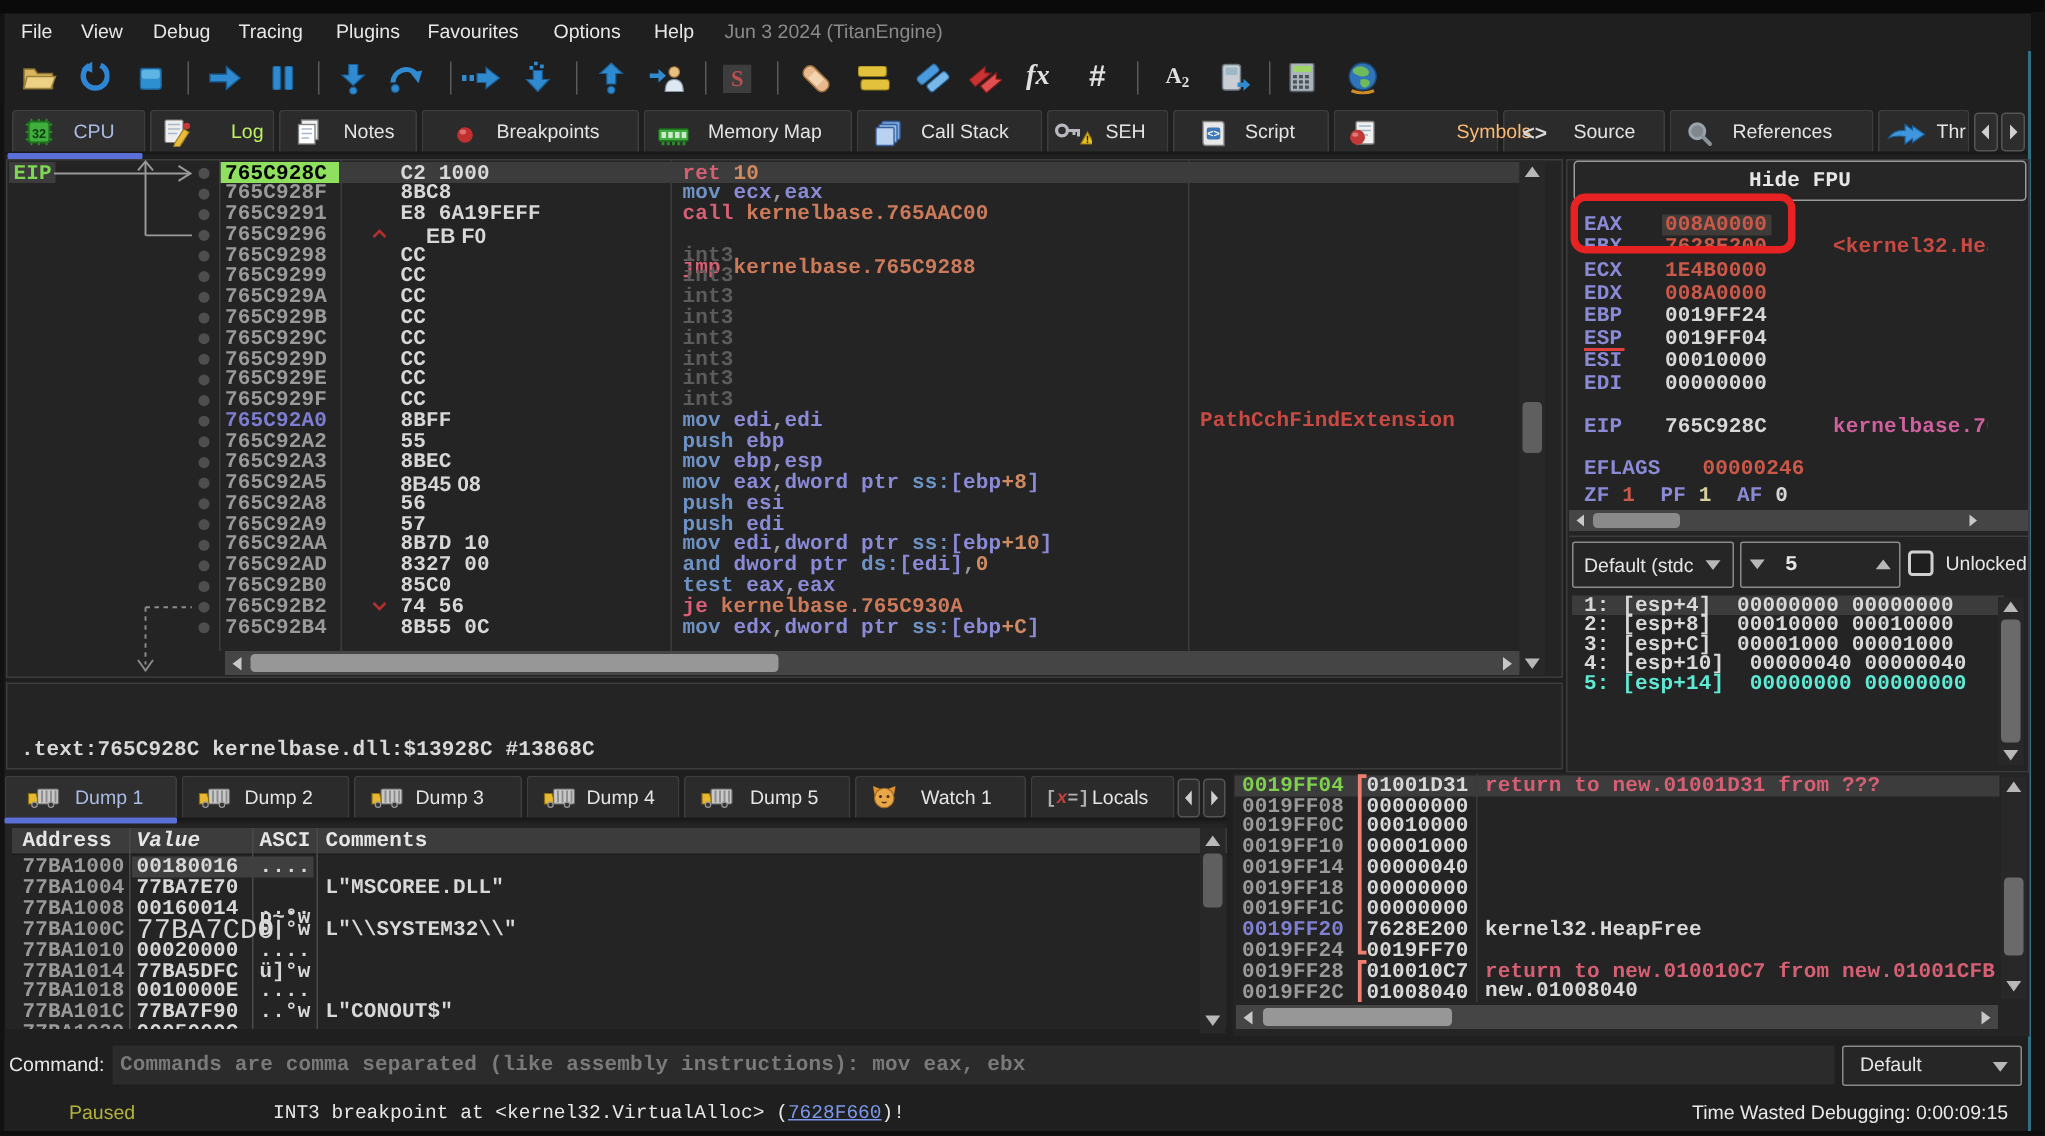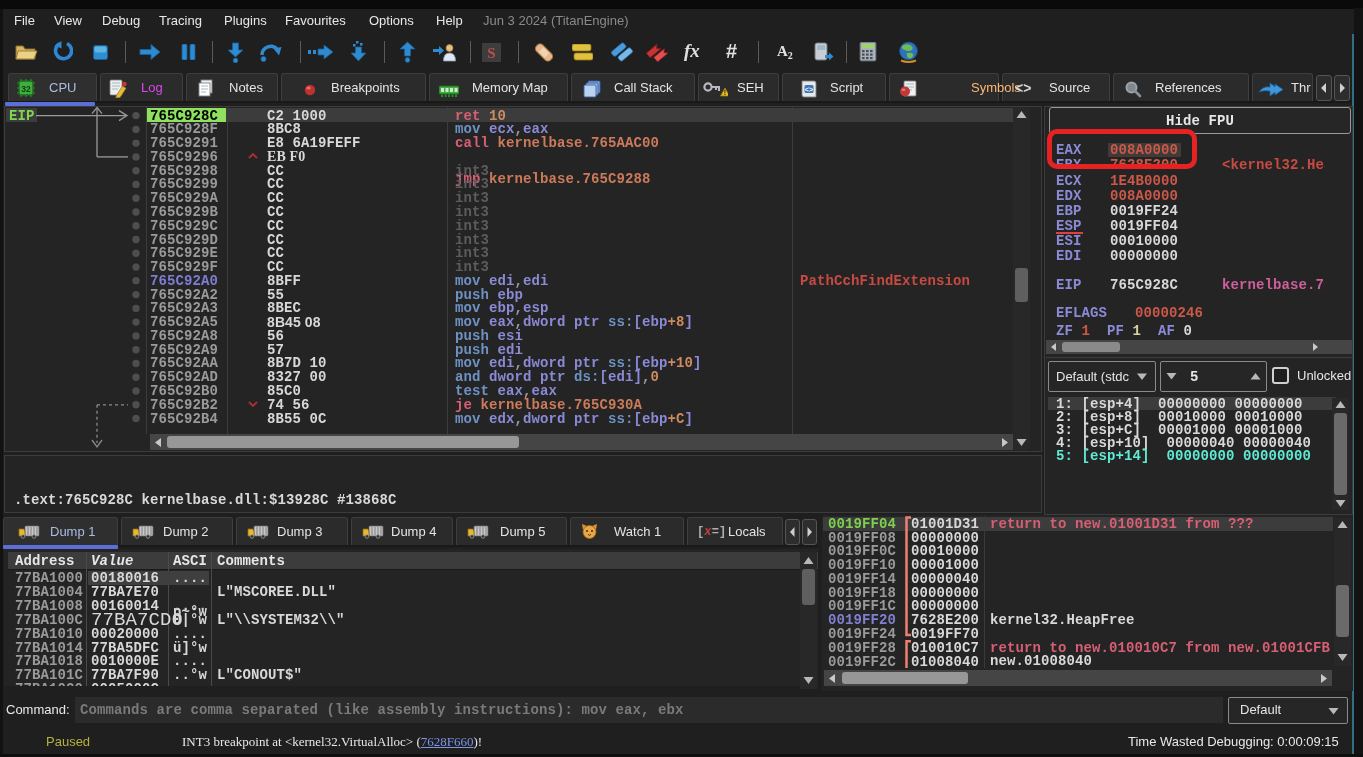--- a/index.html
+++ b/index.html
@@ -166,21 +166,21 @@
 <svg style="position:absolute;left:109px;top:79px" width="19" height="19" viewBox="0 0 19 19">
     <rect x="1" y="1" width="12" height="15" rx="1" fill="#eeeeee" stroke="#808080" stroke-width="0.8"></rect>
     <g stroke="#a8b8c8" stroke-width="1">
       <line x1="3" y1="4" x2="11" y2="4"></line>
       <line x1="3" y1="7" x2="11" y2="7"></line>
       <line x1="3" y1="10" x2="9" y2="10"></line>
     </g>
     <path d="M7.5 16.5 L13.5 7 L17 9.2 L11 18.5 L6.8 19 Z" fill="#e8bc38" stroke="#9a7820" stroke-width="0.8"></path>
     <circle cx="15.5" cy="5" r="2.2" fill="#cc3838"></circle>
   </svg>
-<div style="position:absolute;left:141px;top:80px;font-family:Liberation Sans,sans-serif;font-size:13px;color:#d946ef;white-space:pre;">Log</div>
+<div style="position:absolute;left:154px;top:80px;font-family:Liberation Sans,sans-serif;font-size:13px;color:#bef264;white-space:pre;">Log</div>
 <svg style="position:absolute;left:197px;top:79px" width="17" height="18" viewBox="0 0 17 18">
     <rect x="4" y="1" width="11" height="13" fill="#f0f0f0" stroke="#808080" stroke-width="0.9"></rect>
     <rect x="2" y="4" width="11" height="13" fill="#ffffff" stroke="#808080" stroke-width="0.9"></rect>
     <g stroke="#a8b8c8" stroke-width="1">
       <line x1="4" y1="7" x2="11" y2="7"></line>
       <line x1="4" y1="10" x2="11" y2="10"></line>
       <line x1="4" y1="13" x2="9" y2="13"></line>
     </g>
   </svg>
 <div style="position:absolute;left:229px;top:80px;font-family:Liberation Sans,sans-serif;font-size:13px;color:#e4e4e4;white-space:pre;">Notes</div>
@@ -262,21 +262,21 @@
 <div style="position:absolute;left:150px;top:109px;font-family:Liberation Mono,monospace;font-weight:700;font-size:14px;letter-spacing:0.1px;line-height:14px;white-space:pre;color:#000;">765C928C</div>
 <div style="position:absolute;left:267px;top:108.6px;font-family:Liberation Mono,monospace;font-weight:700;font-size:14px;letter-spacing:0.1px;line-height:14px;white-space:pre;color:#d8d8d8;">C2 1000</div>
 <div style="position:absolute;left:455px;top:108.6px;font-family:Liberation Mono,monospace;font-weight:700;font-size:14px;letter-spacing:0.1px;line-height:14px;white-space:pre;"><span style="color:#d75f73">ret </span><span style="color:#cf8a62">10</span></div>
 <div style="position:absolute;left:150px;top:122.37px;font-family:Liberation Mono,monospace;font-weight:700;font-size:14px;letter-spacing:0.1px;line-height:14px;white-space:pre;color:#9a9a9a;">765C928F</div>
 <div style="position:absolute;left:267px;top:122.37px;font-family:Liberation Mono,monospace;font-weight:700;font-size:14px;letter-spacing:0.1px;line-height:14px;white-space:pre;color:#d8d8d8;">8BC8</div>
 <div style="position:absolute;left:455px;top:122.37px;font-family:Liberation Mono,monospace;font-weight:700;font-size:14px;letter-spacing:0.1px;line-height:14px;white-space:pre;"><span style="color:#6e92c4">mov </span><span style="color:#8a8ad6">ecx</span><span style="color:#9a9a9a">,</span><span style="color:#8a8ad6">eax</span></div>
 <div style="position:absolute;left:150px;top:136.14px;font-family:Liberation Mono,monospace;font-weight:700;font-size:14px;letter-spacing:0.1px;line-height:14px;white-space:pre;color:#9a9a9a;">765C9291</div>
 <div style="position:absolute;left:267px;top:136.14px;font-family:Liberation Mono,monospace;font-weight:700;font-size:14px;letter-spacing:0.1px;line-height:14px;white-space:pre;color:#d8d8d8;">E8 6A19FEFF</div>
 <div style="position:absolute;left:455px;top:136.14px;font-family:Liberation Mono,monospace;font-weight:700;font-size:14px;letter-spacing:0.1px;line-height:14px;white-space:pre;"><span style="color:#d75f73">call </span><span style="color:#cc7a5a">kernelbase.765AAC00</span></div>
 <div style="position:absolute;left:150px;top:149.91px;font-family:Liberation Mono,monospace;font-weight:700;font-size:14px;letter-spacing:0.1px;line-height:14px;white-space:pre;color:#9a9a9a;">765C9296</div>
-<div style="position:absolute;left:267px;top:149.91px;font-family:Liberation Serif, serif;font-weight:700;font-size:14px;letter-spacing:0.1px;line-height:14px;white-space:pre;color:#d8d8d8;">EB F0</div>
+<div style="position:absolute;left:284px;top:149.91px;font-family:Liberation Sans, sans-serif;font-weight:700;font-size:14px;letter-spacing:0.1px;line-height:14px;white-space:pre;color:#d8d8d8;">EB F0</div>
 <div style="position:absolute;left:455px;top:149.91px;font-family:Liberation Mono,monospace;font-weight:700;font-size:14px;letter-spacing:0.1px;line-height:14px;white-space:pre;margin-top:22px;"><span style="color:#d75f73">jmp </span><span style="color:#cc7a5a">kernelbase.765C9288</span></div>
 <svg style="position:absolute;left:247px;top:151px" width="12" height="10" viewBox="0 0 12 10">
     <path d="M2 7 L6 3 L10 7" fill="none" stroke="#b03030" stroke-width="1.8"></path>
   </svg>
 <div style="position:absolute;left:150px;top:163.68px;font-family:Liberation Mono,monospace;font-weight:700;font-size:14px;letter-spacing:0.1px;line-height:14px;white-space:pre;color:#9a9a9a;">765C9298</div>
 <div style="position:absolute;left:267px;top:163.68px;font-family:Liberation Mono,monospace;font-weight:700;font-size:14px;letter-spacing:0.1px;line-height:14px;white-space:pre;color:#d8d8d8;">CC</div>
 <div style="position:absolute;left:455px;top:163.68px;font-family:Liberation Mono,monospace;font-weight:700;font-size:14px;letter-spacing:0.1px;line-height:14px;white-space:pre;"><span style="color:#5c5c5c">int3</span></div>
 <div style="position:absolute;left:150px;top:177.45px;font-family:Liberation Mono,monospace;font-weight:700;font-size:14px;letter-spacing:0.1px;line-height:14px;white-space:pre;color:#9a9a9a;">765C9299</div>
 <div style="position:absolute;left:267px;top:177.45px;font-family:Liberation Mono,monospace;font-weight:700;font-size:14px;letter-spacing:0.1px;line-height:14px;white-space:pre;color:#d8d8d8;">CC</div>
 <div style="position:absolute;left:455px;top:177.45px;font-family:Liberation Mono,monospace;font-weight:700;font-size:14px;letter-spacing:0.1px;line-height:14px;white-space:pre;"><span style="color:#5c5c5c">int3</span></div>
@@ -655,13 +655,13 @@
 <div style="position:absolute;left:6px;top:702px;font-family:Liberation Sans,sans-serif;font-size:13px;color:#e8e8e8;white-space:pre;">Command:</div>
 <div style="position:absolute;left:75px;top:697px;width:1148px;height:26px;background:#2b2b2b;"></div>
 <div style="position:absolute;left:80px;top:703px;font-family:Liberation Mono,monospace;font-weight:700;font-size:14px;letter-spacing:0.1px;line-height:14px;white-space:pre;color:#7a7a7a;">Commands are comma separated (like assembly instructions): mov eax, ebx</div>
 <div style="position:absolute;left:1228px;top:697px;width:120px;height:27px;background:#262626;border:1px solid #8a8a8a;border-radius:2px;"></div>
 <div style="position:absolute;left:1240px;top:702px;font-family:Liberation Sans,sans-serif;font-size:13px;color:#e6e6e6;white-space:pre;">Default</div>
 <svg style="position:absolute;left:1328px;top:707px" width="11" height="8" viewBox="0 0 11 8">
     <path d="M0.5 1 L10.5 1 L5.5 7.5 Z" fill="#b8b8b8"></path>
   </svg>
 <div style="position:absolute;left:3px;top:726px;width:1349px;height:28px;background:#1f1f1f;"></div>
 <div style="position:absolute;left:46px;top:734px;font-family:Liberation Sans,sans-serif;font-size:13px;color:#b5b23c;white-space:pre;">Paused</div>
-<div style="position:absolute;left:182px;top:734px;font-family:Liberation Serif, serif;font-size:13px;color:#e8e8e8;white-space:pre;">INT3 breakpoint at &lt;kernel32.VirtualAlloc&gt; (<span style="color:#7b96e8;text-decoration:underline">7628F660</span>)!</div>
+<div style="position:absolute;left:182px;top:734px;font-family:Liberation Mono, monospace;font-size:13px;color:#e8e8e8;white-space:pre;">INT3 breakpoint at &lt;kernel32.VirtualAlloc&gt; (<span style="color:#7b96e8;text-decoration:underline">7628F660</span>)!</div>
 <div style="position:absolute;left:1128px;top:734px;font-family:Liberation Sans,sans-serif;font-size:13px;color:#e8e8e8;white-space:pre;">Time Wasted Debugging: 0:00:09:15</div>
 </body></html>

